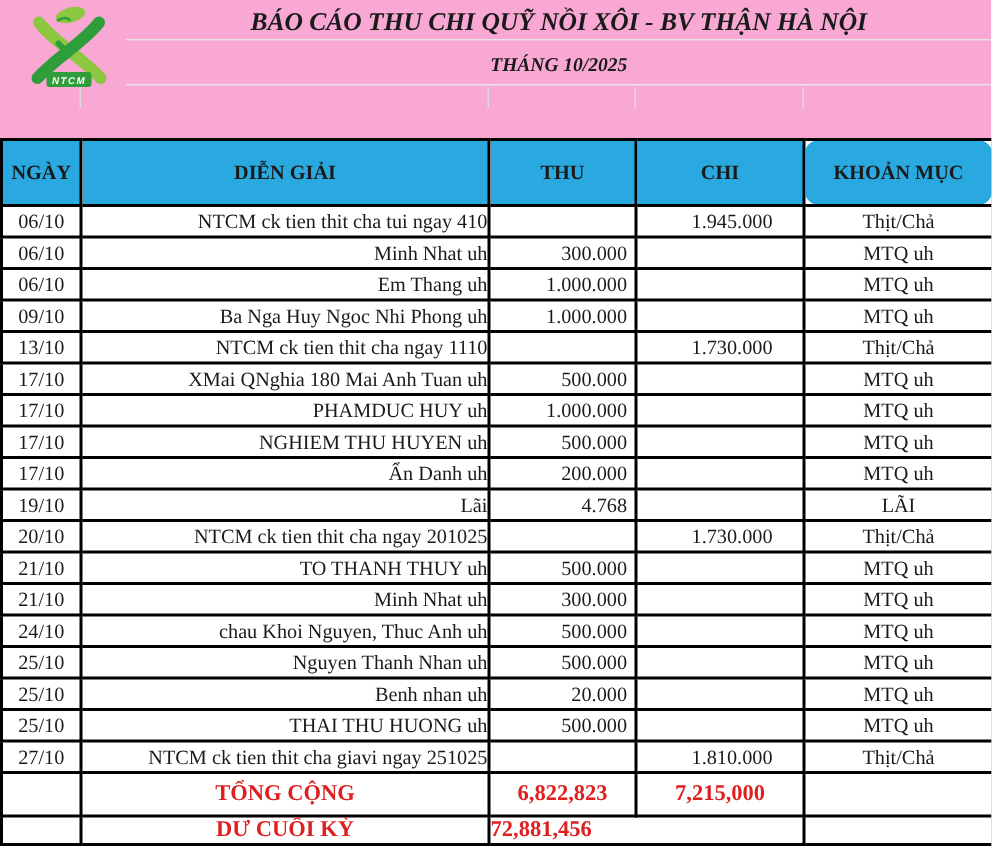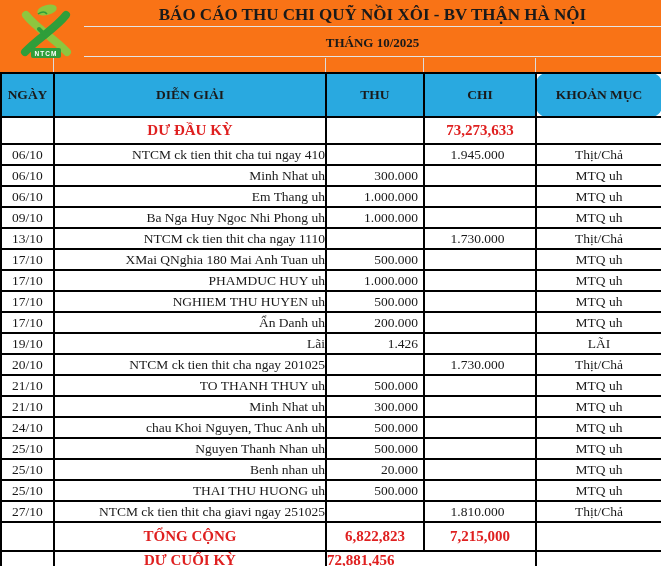--- a/index.html
+++ b/index.html
@@ -7,38 +7,38 @@
     --red:#df2020;
     --green-dark:#2f9e3a;
     --green-light:#8dc63f;
     --grid-faint:#dcdcdc;
   }
   *{box-sizing:border-box;}
   body{margin:0;background:#ffffff;font-family:"Liberation Serif",serif;}
   .sheet{width:661px;height:566px;background:#fff;position:relative;overflow:hidden;}
 
   
-  .titlebar{position:relative;height:72px;background:#f97316;}
+  .titlebar{position:relative;height:92px;background:#f9a8d4;font-style:italic;}
   .logo-wrap{position:absolute;left:14px;top:2px;width:64px;height:60px;}
   .title-row{margin-left:84px;text-align:center;font-weight:bold;color:#1a1a1a;}
   .title-row.t1{height:27px;line-height:29px;font-size:17px;border-bottom:1px solid #e4e4e4;}
   .title-row.t2{height:30px;line-height:31px;font-size:13px;border-bottom:1px solid #e4e4e4;}
   .gap-tick{position:absolute;top:58px;height:14px;width:1px;background:var(--grid-faint);}
   .tick-1{left:53px;} .tick-2{left:325px;} .tick-3{left:423px;} .tick-4{left:535px;}
 
   
   table{border-collapse:collapse;table-layout:fixed;width:661px;}
   th,td{border:2px solid #000;overflow:hidden;white-space:nowrap;padding:0;
         font-size:13.5px;color:#1a1a1a;vertical-align:middle;}
   thead tr{height:44px;}
   th{background:var(--header-bg);font-weight:bold;text-align:center;font-size:13.5px;}
   .col-date{width:53px;text-align:center;}
   .col-desc{width:272px;text-align:right;padding-left:4px;}
   .col-thu{width:98px;text-align:right;padding-right:5px;margin-top:48px;}
-  .col-chi{width:112px;text-align:center;padding-right:5px;}
+  .col-chi{width:112px;text-align:right;padding-right:20px;}
   .col-cat{width:126px;text-align:center;border-radius:11px;}
   th.col-desc,th.col-thu,th.col-chi{text-align:center;padding:12px;}
   tr.data-row{height:21px;}
   tr.opening-row{height:27px;}
   tr.total-row{height:29px;}
   tr.closing-row{height:19px;}
   .red{color:var(--red);font-weight:bold;font-size:15px;}
   td.label-cell{text-align:center;padding:0;}
   td.num-center{text-align:center;padding:0;}
   td.merged-balance{text-align:left;padding-right:13px;}
@@ -79,27 +79,20 @@
     <thead>
       <tr>
         <th class="col-date">NGÀY</th>
         <th class="col-desc">DIỄN GIẢI</th>
         <th class="col-thu">THU</th>
         <th class="col-chi">CHI</th>
         <th class="col-cat">KHOẢN MỤC</th>
       </tr>
     </thead>
     <tbody id="rows-body">
-      <tr class="opening-row">
-        <td class="col-date"></td>
-        <td class="col-desc label-cell red">DƯ ĐẦU KỲ</td>
-        <td class="col-thu"></td>
-        <td class="col-chi num-center red">73,273,633</td>
-        <td class="col-cat"></td>
-      </tr>
     <tr class="data-row">
       <td class="col-date">06/10</td>
       <td class="col-desc">NTCM ck tien thit cha tui ngay 410</td>
       <td class="col-thu"></td>
       <td class="col-chi">1.945.000</td>
       <td class="col-cat">Thịt/Chả</td>
     </tr>
         <tr class="data-row">
       <td class="col-date">06/10</td>
       <td class="col-desc">Minh Nhat uh</td>
@@ -152,21 +145,21 @@
         <tr class="data-row">
       <td class="col-date">17/10</td>
       <td class="col-desc">Ẩn Danh uh</td>
       <td class="col-thu">200.000</td>
       <td class="col-chi"></td>
       <td class="col-cat">MTQ uh</td>
     </tr>
         <tr class="data-row">
       <td class="col-date">19/10</td>
       <td class="col-desc">Lãi</td>
-      <td class="col-thu">1.426</td>
+      <td class="col-thu">4.768</td>
       <td class="col-chi"></td>
       <td class="col-cat">LÃI</td>
     </tr>
         <tr class="data-row">
       <td class="col-date">20/10</td>
       <td class="col-desc">NTCM ck tien thit cha ngay 201025</td>
       <td class="col-thu"></td>
       <td class="col-chi">1.730.000</td>
       <td class="col-cat">Thịt/Chả</td>
     </tr>

